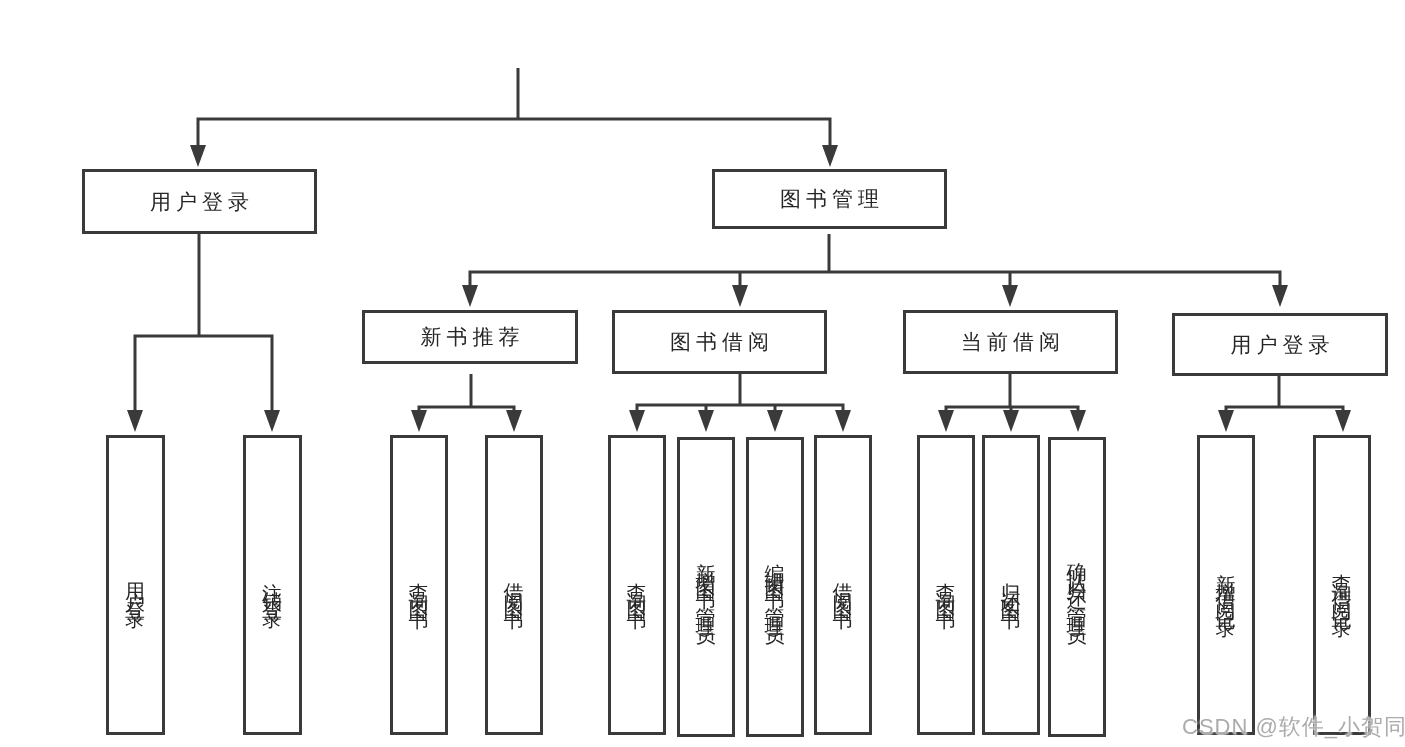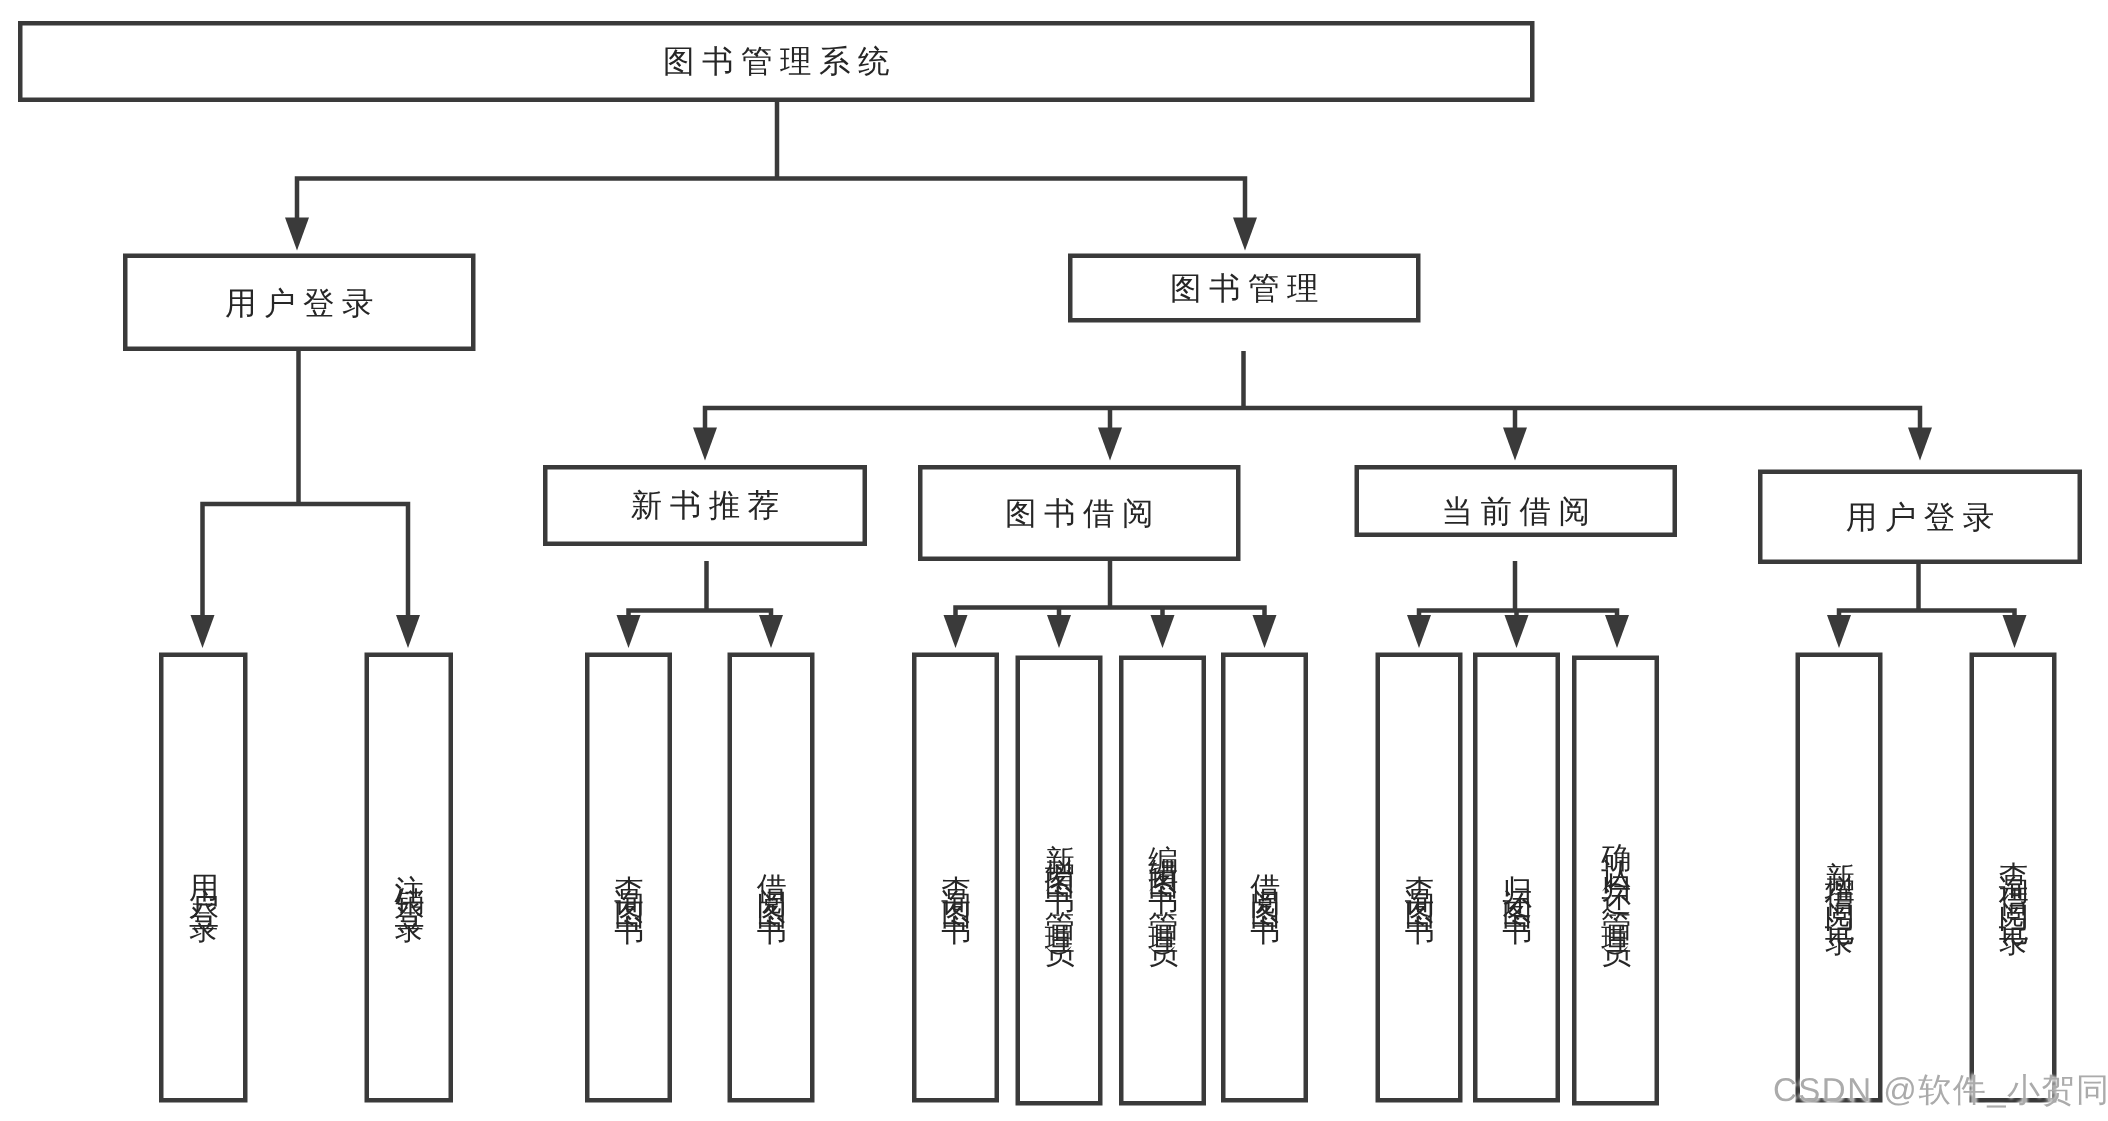--- a/index.html
+++ b/index.html
@@ -112,38 +112,35 @@
       <polygon points="767,410 783,410 775,432"></polygon>
       <polygon points="835,410 851,410 843,432"></polygon>
       <polygon points="938,410 954,410 946,432"></polygon>
       <polygon points="1003,410 1019,410 1011,432"></polygon>
       <polygon points="1070,410 1086,410 1078,432"></polygon>
       <polygon points="1218,410 1234,410 1226,432"></polygon>
       <polygon points="1335,410 1351,410 1343,432"></polygon>
     </g>
   </svg>
 
-  <div class="box" style="left:12px; top:14px; width:1011px; height:54px;">
-    <span class="hlabel">图书管理系统</span>
-  </div>
 
   <div class="box" style="left:82px; top:169px; width:235px; height:65px;">
     <span class="hlabel">用户登录</span>
   </div>
-  <div class="box" style="left:712px; top:169px; width:235px; height:46px;">
+  <div class="box" style="left:712px; top:169px; width:235px; height:60px;">
     <span class="hlabel">图书管理</span>
   </div>
 
   <div class="box" style="left:362px; top:310px; width:216px; height:54px;">
     <span class="hlabel">新书推荐</span>
   </div>
   <div class="box" style="left:612px; top:310px; width:215px; height:64px;">
     <span class="hlabel">图书借阅</span>
   </div>
-  <div class="box" style="left:903px; top:310px; width:215px; height:48px;align-items:flex-end;">
+  <div class="box" style="left:903px; top:310px; width:215px; height:64px;">
     <span class="hlabel">当前借阅</span>
   </div>
   <div class="box" style="left:1172px; top:313px; width:216px; height:63px;">
     <span class="hlabel">用户登录</span>
   </div>
 
   <div class="box" style="left:106px; top:435px; width:59px; height:300px;">
     <span class="vlabel">用户登录</span>
   </div>
   <div class="box" style="left:243px; top:435px; width:59px; height:300px;">

